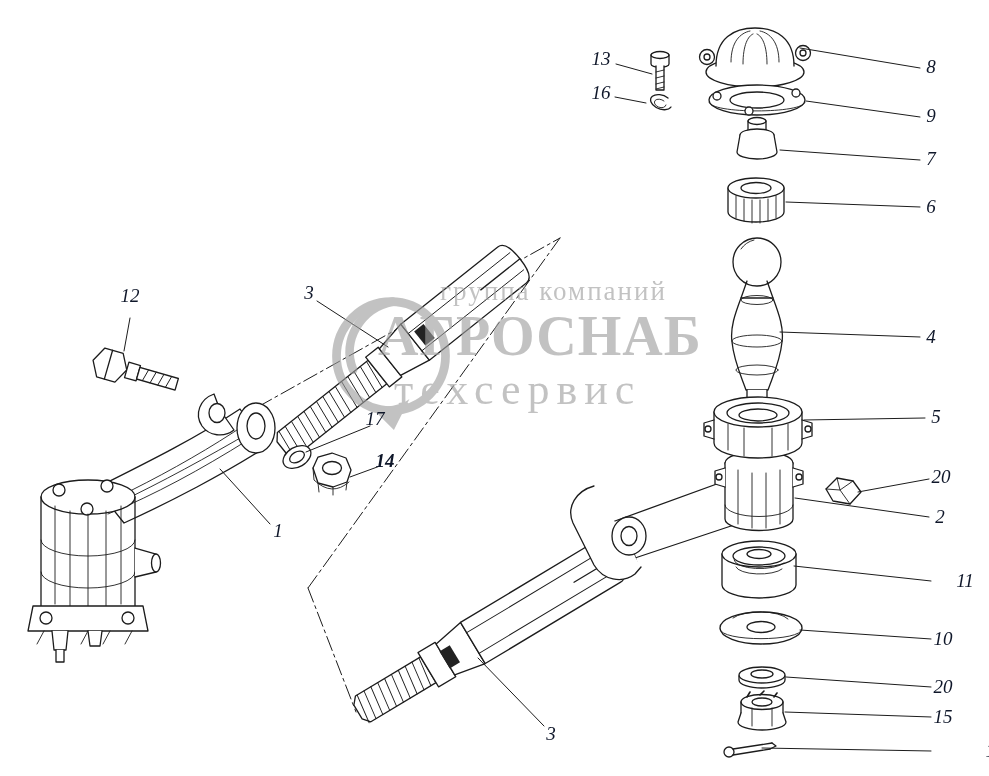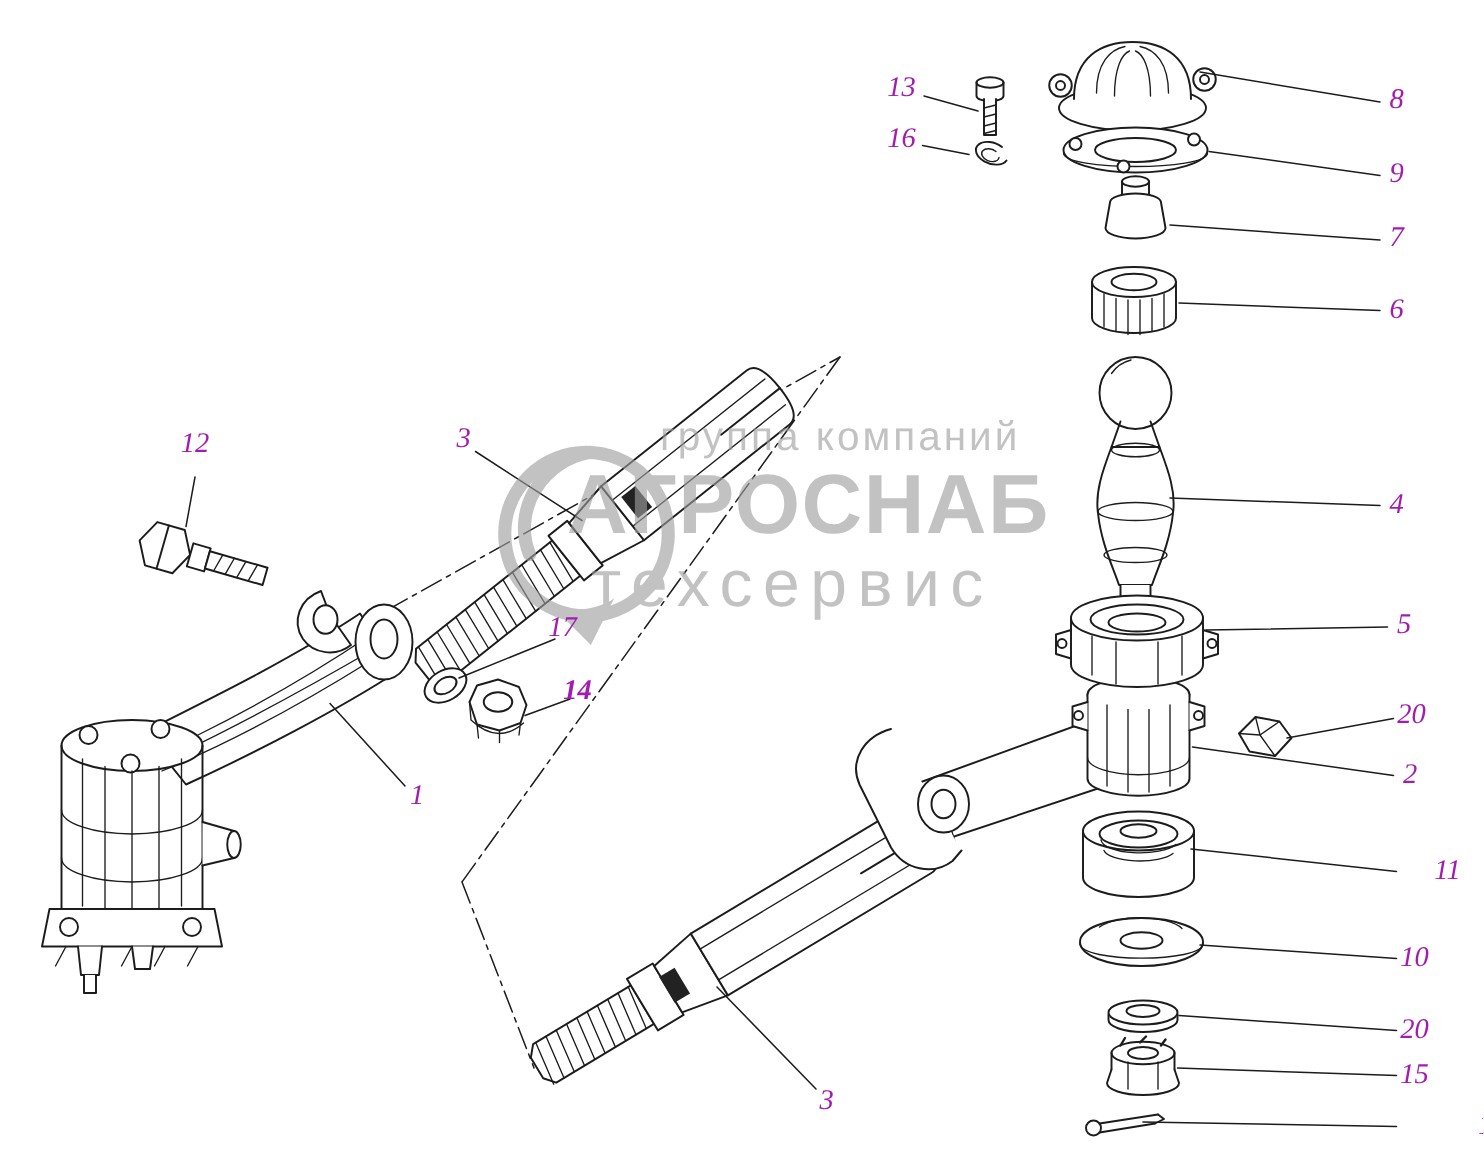--- a/index.html
+++ b/index.html
@@ -11,38 +11,38 @@
     background: #ffffff;
     overflow: hidden;
   }
   #drawing { position: absolute; left: 0; top: 0; z-index: 1; }
   .part-label {
     position: absolute;
     transform: translate(-50%, -50%);
     font-family: "Liberation Serif", serif;
     font-style: italic;
     font-size: 19px;
-    color: #a21caf;
+    color: #0f172a;
     z-index: 6;
     white-space: nowrap;
     user-select: none;
   }
   .watermark {
     position: absolute;
     left: 318px;
     top: 276px;
     width: 460px;
     height: 175px;
     opacity: 0.62;
     z-index: 4;
     pointer-events: none;
     color: #9e9e9e;
   }
   .wm-logo { position: absolute; left: 0; top: 10px; width: 146px; height: 146px; }
-  .wm-text { position: relative; font-family: Liberation Sans, sans-serif; }
+  .wm-text { position: relative; font-family: Liberation Serif, serif; }
   .wm-line1 { margin-left: 122px; font-size: 27px; letter-spacing: 2px; white-space: nowrap; }
   .wm-line2 { margin-left: 60px; font-size: 56px; font-weight: bold; letter-spacing: 1px; line-height: 1.04; white-space: nowrap; }
   .wm-line3 { margin-left: 76px; font-size: 44px; letter-spacing: 7px; line-height: 1.12; white-space: nowrap; }
 </style>
 </head>
 <body>
 
 <div class="stage" id="stage" style="background: rgb(255, 255, 255);">
 
   <svg id="drawing" width="989" height="776" viewBox="0 0 989 776">

